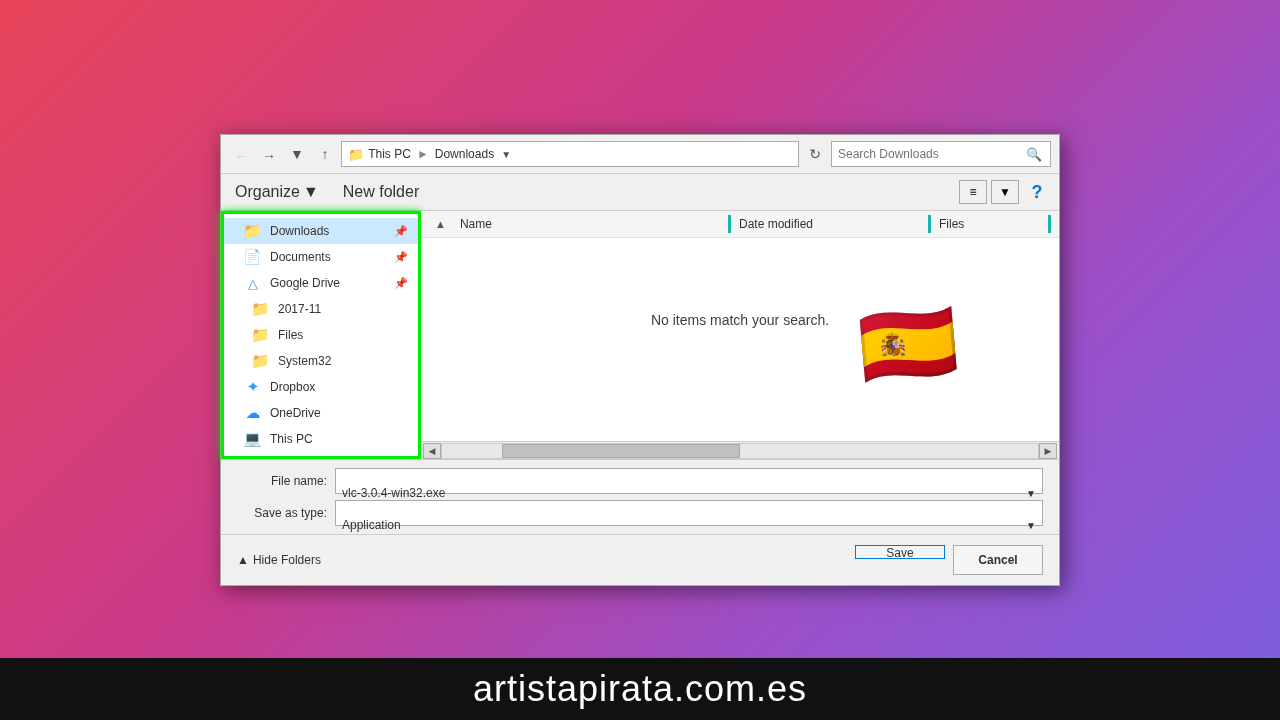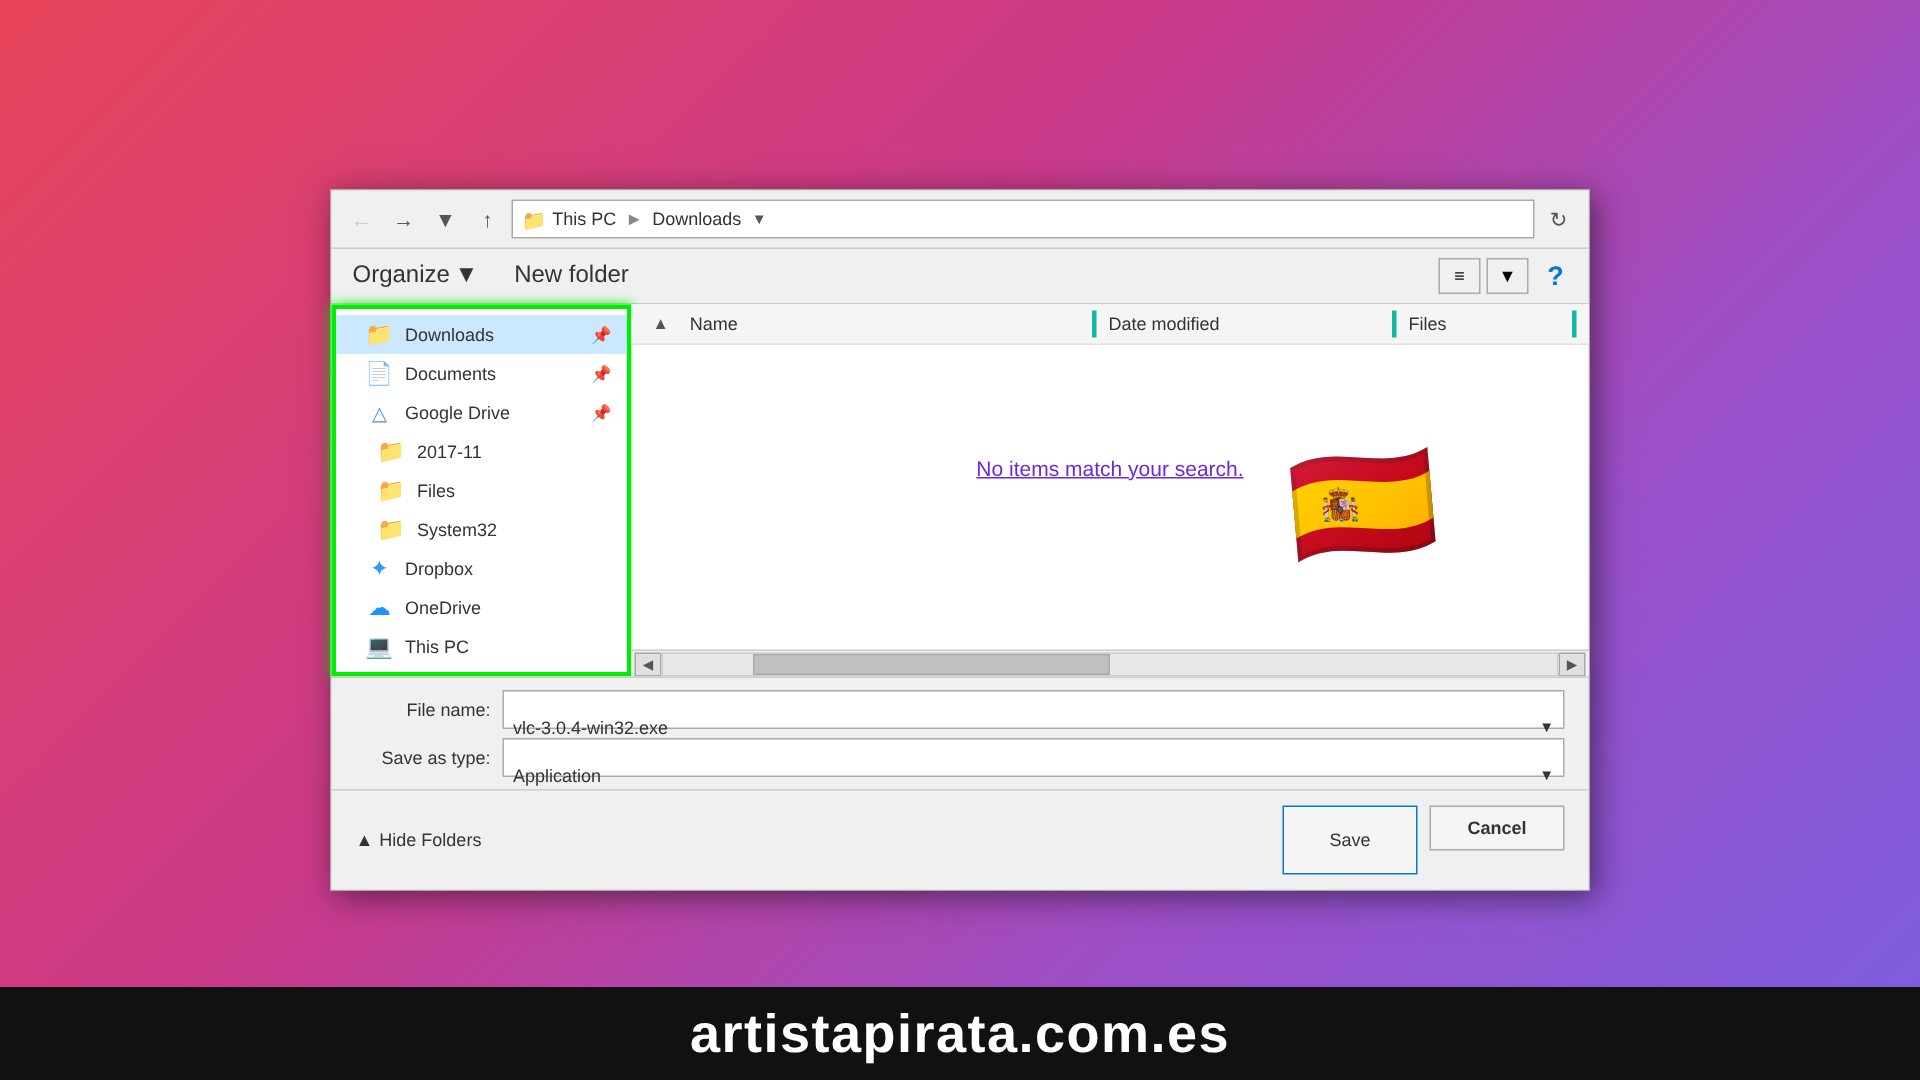--- a/index.html
+++ b/index.html
@@ -18,21 +18,21 @@
 
     .watermark {
       position: absolute;
       bottom: 0;
       left: 0;
       right: 0;
       background: #111;
       color: #fff;
       text-align: center;
       font-size: 36px;
-      font-weight: 700;
+      font-weight: 400;
       font-family: Arial, sans-serif;
       padding: 10px 0;
       letter-spacing: 1px;
     }
 
     .dialog {
       width: 840px;
       background: #f0f0f0;
       border: 1px solid #aaa;
       box-shadow: 4px 4px 20px rgba(0,0,0,0.5);
@@ -274,24 +274,23 @@
       display: flex;
       flex-direction: column;
       align-items: center;
       justify-content: center;
       padding: 20px;
       position: relative;
     }
 
     .no-items-msg {
       font-size: 14px;
-      color: #6d28d9;
+      color: #404040;
       text-align: center;
       margin-top: -40px;
-      text-decoration: underline;
     }
 
     
     .flag-emoji {
       position: absolute;
       right: 100px;
       top: 60px;
       font-size: 80px;
       transform: rotate(-5deg);
     }
@@ -399,21 +398,21 @@
       gap: 4px;
     }
 
     .footer-buttons {
       display: flex;
       gap: 8px;
     }
 
     .btn-save {
       width: 90px;
-      height: 46px;
+      height: 14px;
       background: #f5f5f5;
       border: 1px solid #0078d7;
       cursor: pointer;
       font-size: 12px;
       color: #333;
     }
 
     .btn-cancel {
       width: 90px;
       height: 30px;
@@ -454,20 +453,24 @@
     <div class="address-bar">
       <span style="font-size:13px;">📁</span>
       <span>This PC</span>
       <span class="address-separator">►</span>
       <span>Downloads</span>
       <span class="address-chevron">▼</span>
     </div>
 
     <button class="refresh-btn">↻</button>
 
+    <div class="search-box">
+      <input type="text" placeholder="Search Downloads" style="">
+      <button class="search-icon-btn">🔍</button>
+    </div>
   </div>
 
   <div class="secondary-toolbar">
     <button class="toolbar-btn">
       <span>Organize</span>
       <span>▼</span>
     </button>
     <button class="toolbar-btn">
       <span>New folder</span>
     </button>

